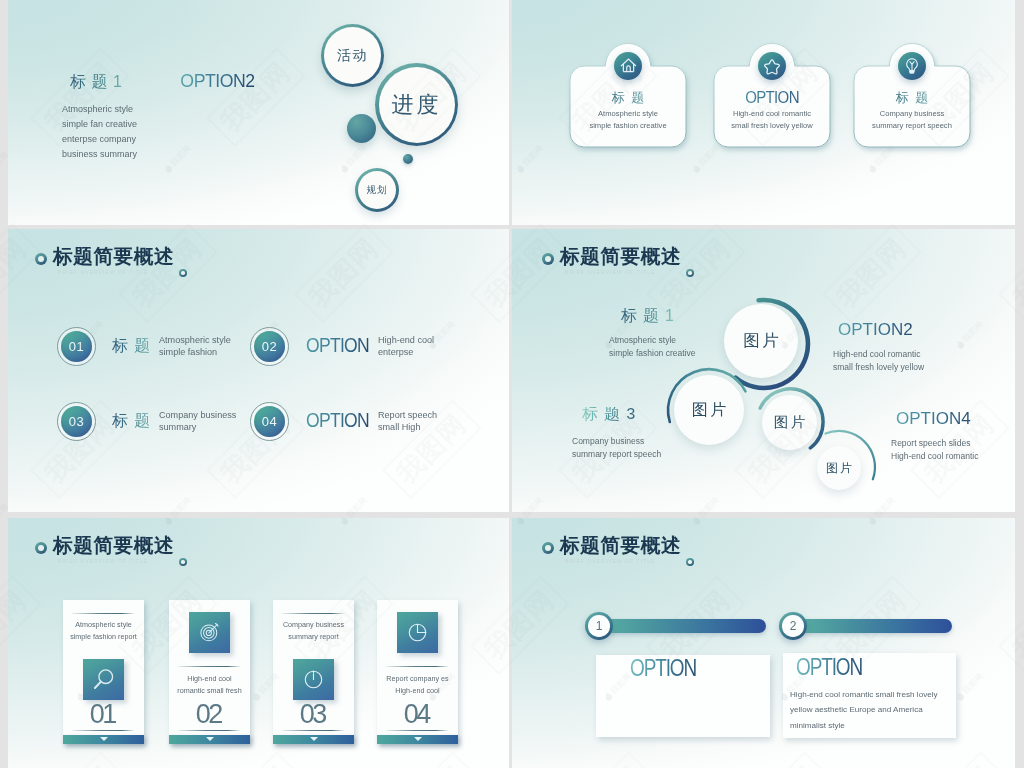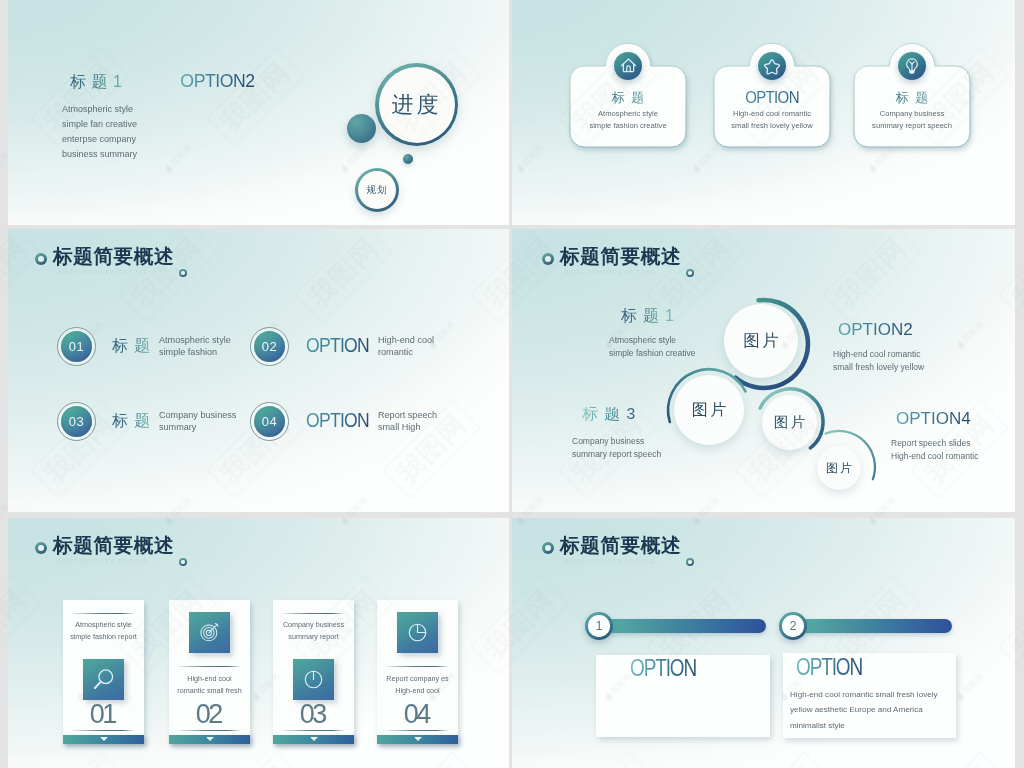--- a/index.html
+++ b/index.html
@@ -183,20 +183,23 @@
       </div>
     </div>
 
     <div class="s1-col" style="left:164px;top:72px;">
       <div class="s1-title s1-title-b">OPTION2</div>
     </div>
 
     <div class="bub bub-lg">
       <span>进度</span>
     </div>
+    <div class="bub bub-md">
+      <span>活动</span>
+    </div>
     <div class="bub bub-sm">
       <span>规划</span>
     </div>
     <div class="dot dot-lg"></div>
     <div class="dot dot-sm"></div>
   </div>
 
   <div class="slide" id="s2" style="left:512px;top:0;width:503px;height:225px;">
     <div class="sbg"></div>
     <div class="s2-card" style="left:58px;top:66px;">
@@ -294,21 +297,21 @@
         <div class="body-line">Atmospheric style</div>
         <div class="body-line">simple fashion</div>
       </div>
     </div>
     <div class="s3-item" style="left:242px;top:98px;">
       <div class="s3-ring"></div>
       <div class="s3-disc">02</div>
       <div class="s3-title s3-title-en">OPTION</div>
       <div class="s3-lines" style="left:128px">
         <div class="body-line">High-end cool</div>
-        <div class="body-line">romantic</div>
+        <div class="body-line">enterpse</div>
       </div>
     </div>
     <div class="s3-item" style="left:49px;top:173px;">
       <div class="s3-ring"></div>
       <div class="s3-disc">03</div>
       <div class="s3-title">标题</div>
       <div class="s3-lines" style="left:102px">
         <div class="body-line">Company business</div>
         <div class="body-line">summary</div>
       </div>

